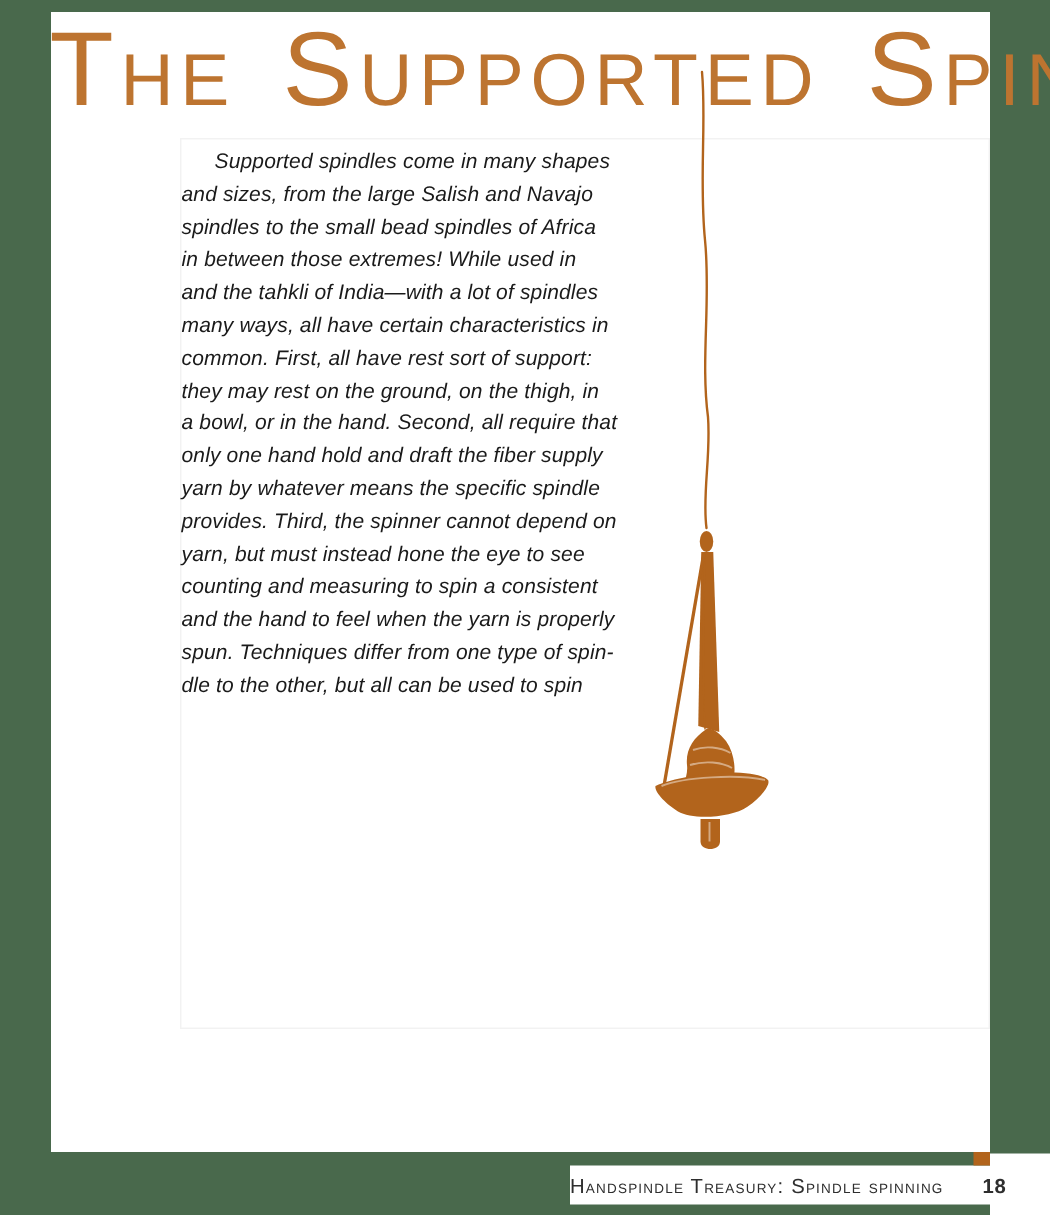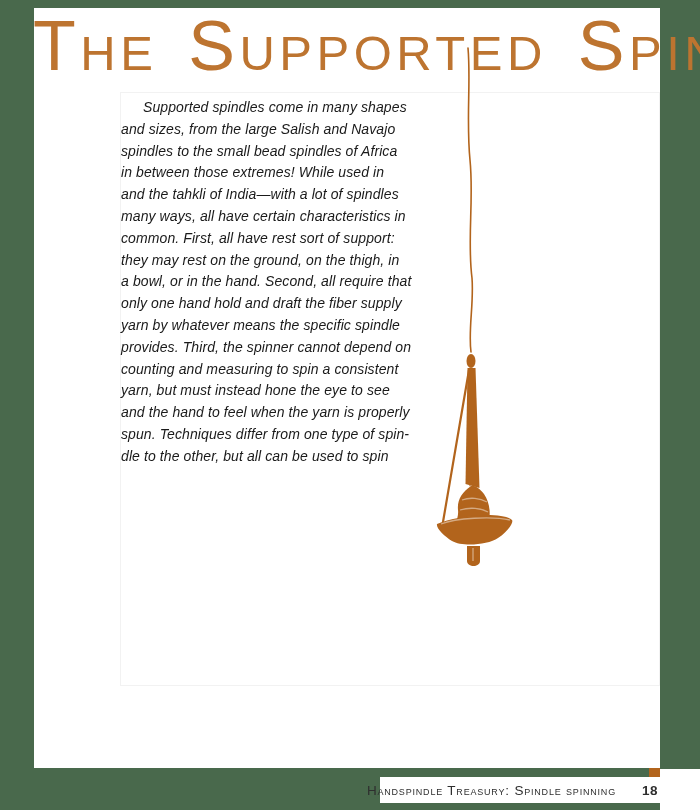--- a/index.html
+++ b/index.html
@@ -41,21 +41,21 @@
     position:absolute;left:121px;top:97px;width:276px;
     color:var(--body-text);font-size:14px;line-height:21.8px;
     letter-spacing:0.1px;
     font-style:italic;
   }
   .body-text .line{white-space:nowrap;}
   .body-text .line.indent{padding-left:22px;}
   
   .footer-text{
     position:absolute;left:380px;top:777px;width:278px;height:26px;
-    display:flex;align-items:center;justify-content:flex-end;
+    display:flex;align-items:center;justify-content:space-between;
     color:var(--footer-text);
     font-variant:small-caps;font-size:13.5px;letter-spacing:0.8px;
     white-space:nowrap;
   }
   .page-number{margin-left:26px;letter-spacing:0.5px;font-weight:bold;}
   
   .spindle-svg{position:absolute;left:425px;top:40px;width:100px;height:530px;}
   .sp-fill{fill:var(--spindle-orange);}
   .sp-stroke{stroke:var(--spindle-orange);fill:none;stroke-linecap:round;}
   .sp-texture{stroke:#ffffff;fill:none;opacity:0.45;stroke-width:1.3;}
@@ -80,22 +80,22 @@
     <div class="line">spindles to the small bead spindles of Africa</div>
     <div class="line">in between those extremes! While used in</div>
     <div class="line">and the tahkli of India—with a lot of spindles</div>
     <div class="line">many ways, all have certain characteristics in</div>
     <div class="line">common. First, all have rest sort of support:</div>
     <div class="line">they may rest on the ground, on the thigh, in</div>
     <div class="line">a bowl, or in the hand. Second, all require that</div>
     <div class="line">only one hand hold and draft the fiber supply</div>
     <div class="line">yarn by whatever means the specific spindle</div>
     <div class="line">provides. Third, the spinner cannot depend on</div>
+    <div class="line">yarn, but must instead hone the eye to see</div>
     <div class="line">counting and measuring to spin a consistent</div>
-    <div class="line">yarn, but must instead hone the eye to see</div>
     <div class="line">and the hand to feel when the yarn is properly</div>
     <div class="line">spun. Techniques differ from one type of spin-</div>
     <div class="line">dle to the other, but all can be used to spin</div>
   </div>
 
 <svg class="spindle-svg" viewBox="425 40 100 530" xmlns="http://www.w3.org/2000/svg">
 
   <path class="sp-stroke" stroke-width="1.6" d="M468,48 C471,82 466,120 470,160 C474,200 467,240 472,278 C474,304 468,330 471,352"></path>
 
   <ellipse class="sp-fill" cx="471" cy="361" rx="4.5" ry="7"></ellipse>

